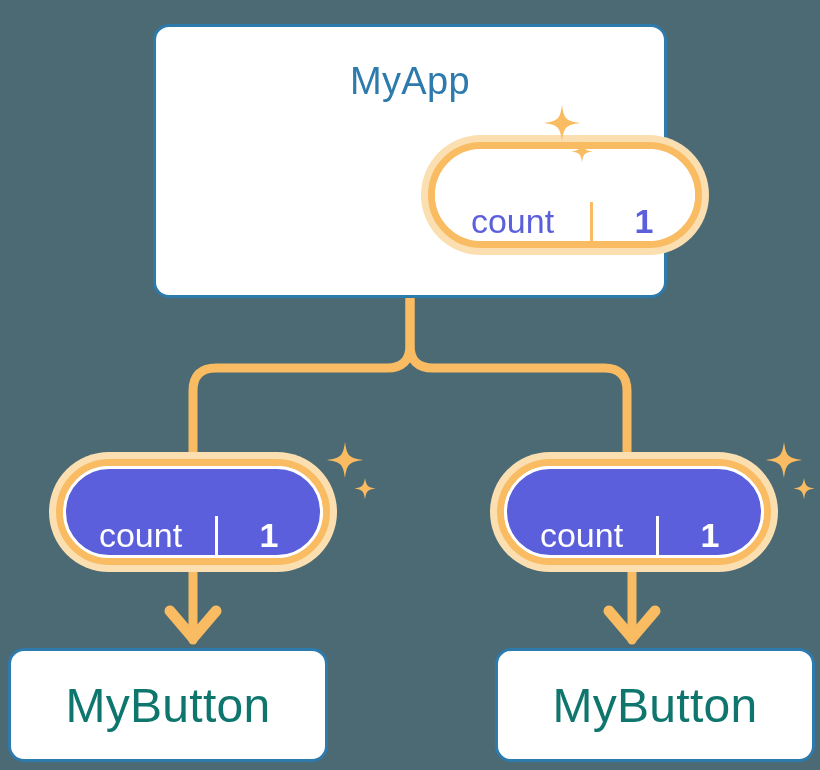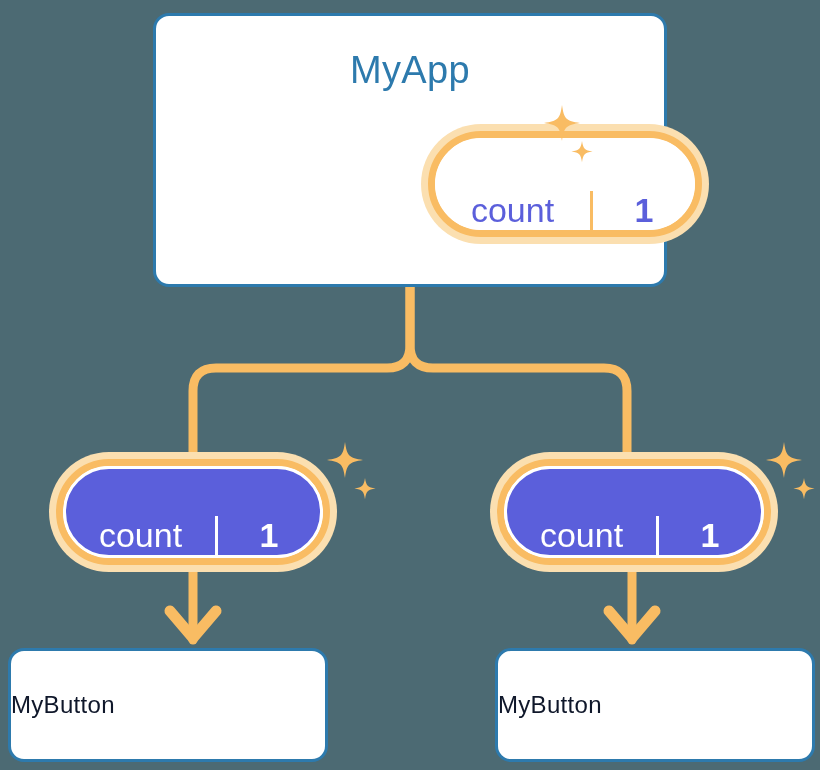--- a/index.html
+++ b/index.html
@@ -31,21 +31,21 @@
   
   .card {
     position: absolute;
     background: #ffffff;
     border: 3px solid #2d7aad;
     border-radius: 16px;
     box-sizing: border-box;
   }
   #app-card {
     left: 153px;
-    top: 13px;
+    top: 24px;
     width: 514px;
     height: 274px;
   }
   #btn-card-left {
     left: 8px;
     top: 648px;
     width: 320px;
     height: 114px;
   }
   #btn-card-right {
@@ -64,22 +64,23 @@
     font-size: 38px;
     color: #2d7aad;
     letter-spacing: 0.3px;
   }
   .btn-label {
     position: absolute;
     left: 0;
     right: 0;
     top: 50%;
     transform: translateY(-50%);
-    font-size: 24px;
-    color: #0f172a;
+    text-align: center;
+    font-size: 48px;
+    color: #0f766e;
     letter-spacing: 0.3px;
   }
 
   
   .pill {
     position: absolute;
     box-sizing: border-box;
     border-radius: 999px;
     background: #fbdfb0;          
     padding: 7px;

